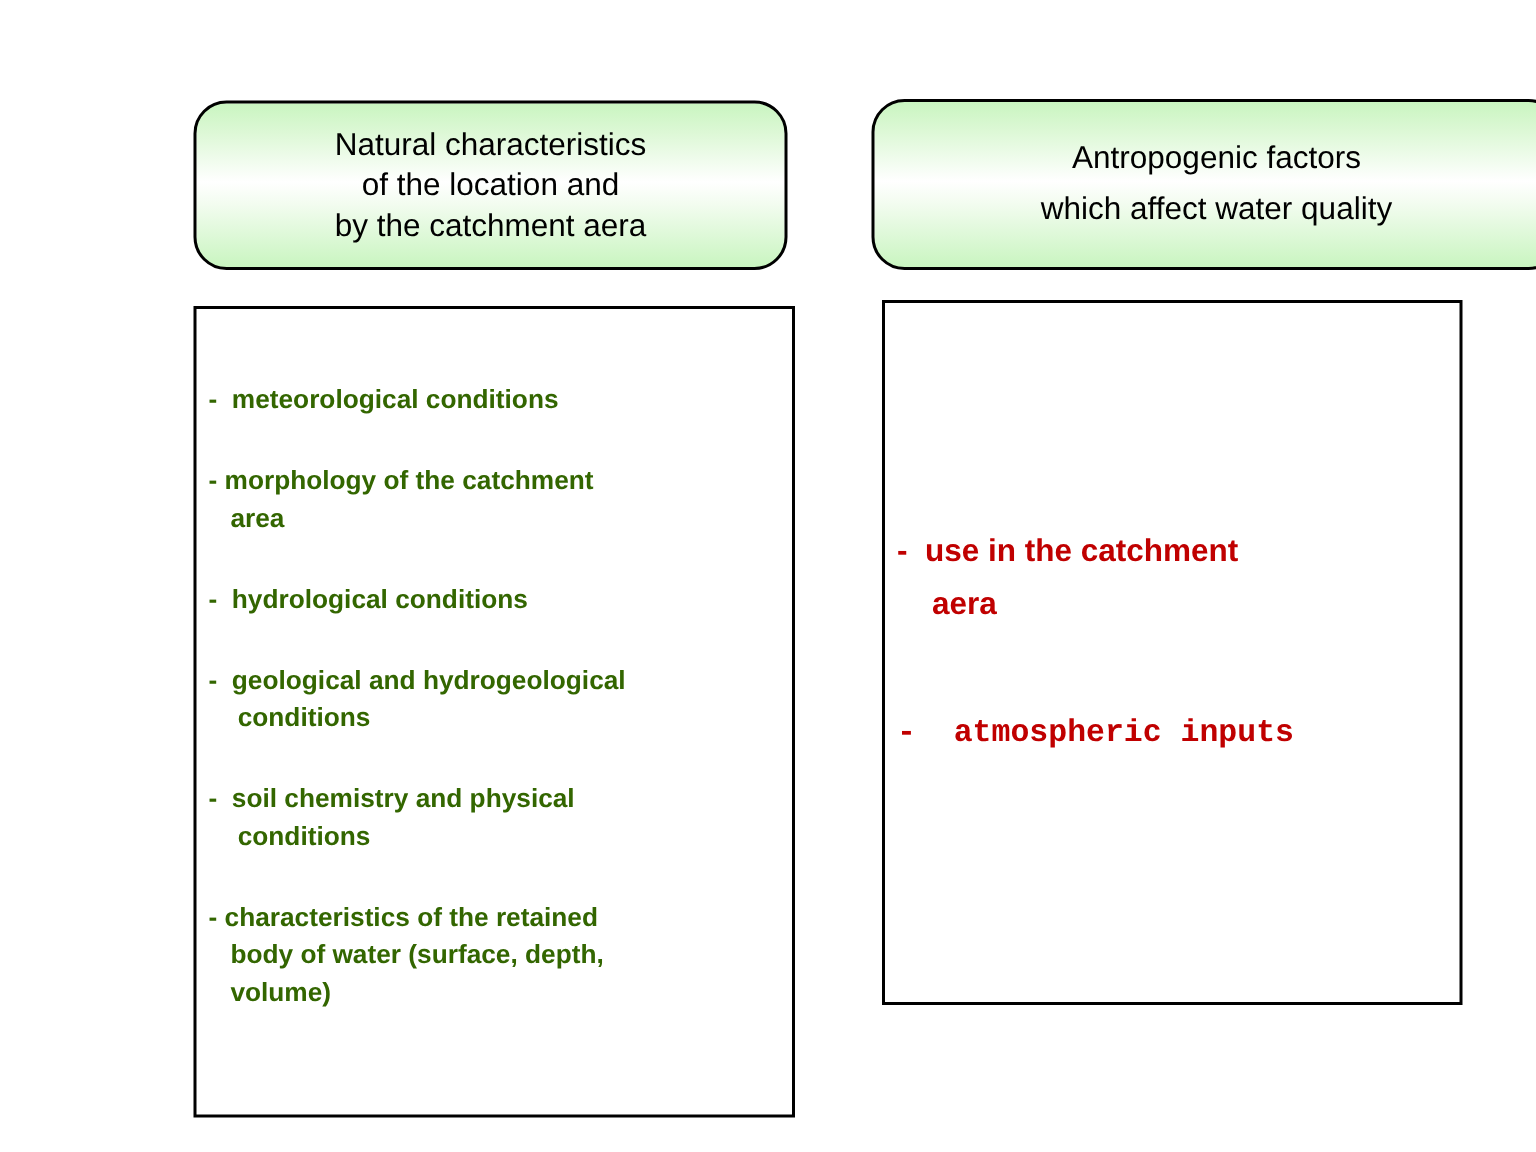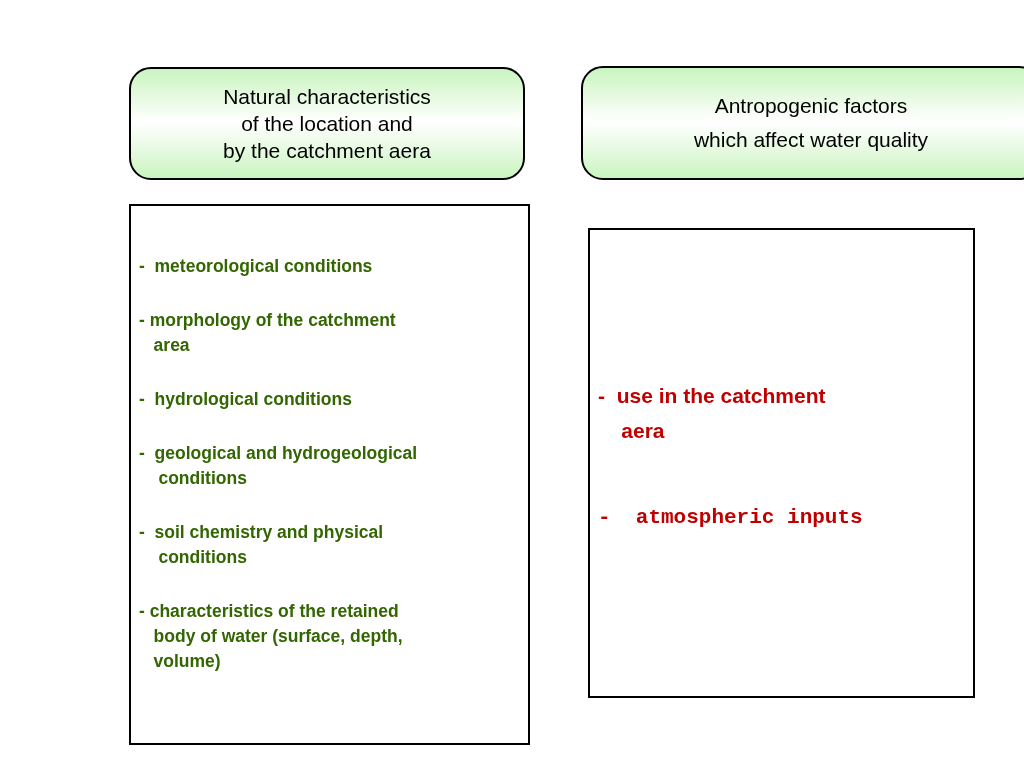--- a/index.html
+++ b/index.html
@@ -54,21 +54,21 @@
 
   
   .list-box {
     position: absolute;
     border: 2px solid #000000;
     box-sizing: border-box;
     background: #ffffff;
     overflow: hidden;
   }
   #list-box-left  { left: 129px; top: 204px; width: 401px; height: 541px; }
-  #list-box-right { left: 588px; top: 200px; width: 387px; height: 470px; margin-top: 28px; }
+  #list-box-right { left: 588px; top: 200px; width: 387px; height: 470px; }
 
   .bullet-list {
     position: absolute;
     left: 0; right: 0;
     margin: 0;
     padding: 0;
     list-style: none;
   }
 
   

